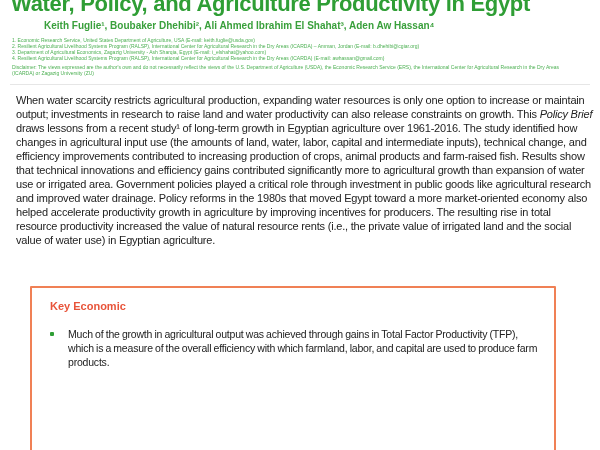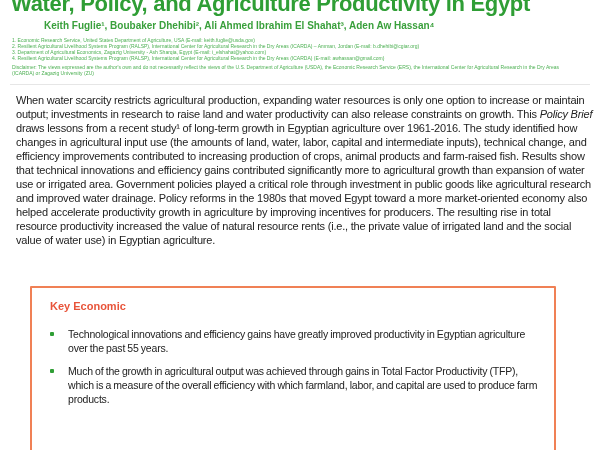--- a/index.html
+++ b/index.html
@@ -129,19 +129,18 @@
 
   <div class="disclaimer">Disclaimer: The views expressed are the author's own and do not necessarily reflect the views of the U.S. Department of Agriculture (USDA), the Economic Research Service (ERS), the International Center for Agricultural Research in the Dry Areas (ICARDA) or Zagazig University (ZU)</div>
 
   <div class="divider"></div>
 
   <p class="abstract"><span>When water scarcity restricts agricultural production, expanding water resources is only one option to increase or maintain output; investments in research to raise land and water productivity can also release constraints on growth. This </span><em>Policy Brief</em><span> draws lessons from a recent study¹ of long-term growth in Egyptian agriculture over 1961-2016. The study identified how changes in agricultural input use (the amounts of land, water, labor, capital and intermediate inputs), technical change, and efficiency improvements contributed to increasing production of crops, animal products and farm-raised fish. Results show that technical innovations and efficiency gains contributed significantly more to agricultural growth than expansion of water use or irrigated area. Government policies played a critical role through investment in public goods like agricultural research and improved water drainage. Policy reforms in the 1980s that moved Egypt toward a more market-oriented economy also helped accelerate productivity growth in agriculture by improving incentives for producers. The resulting rise in total resource productivity increased the value of natural resource rents (i.e., the private value of irrigated land and the social value of water use) in Egyptian agriculture.</span></p>
 
   <div class="key-box">
     <div class="key-heading">Key Economic</div>
     <ul class="key-list">
-      <li><span class="bullet-dot"></span><span>Technological innovations and efficiency gains have greatly improved productivity in Egyptian agriculture over the past 55 years.</span></li>
       <li><span class="bullet-dot"></span><span>Much of the growth in agricultural output was achieved through gains in Total Factor Productivity (TFP), which is a measure of the overall efficiency with which farmland, labor, and capital are used to produce farm products.</span></li>
 
     </ul>
   </div>
 
 </div>
 
 </body></html>

